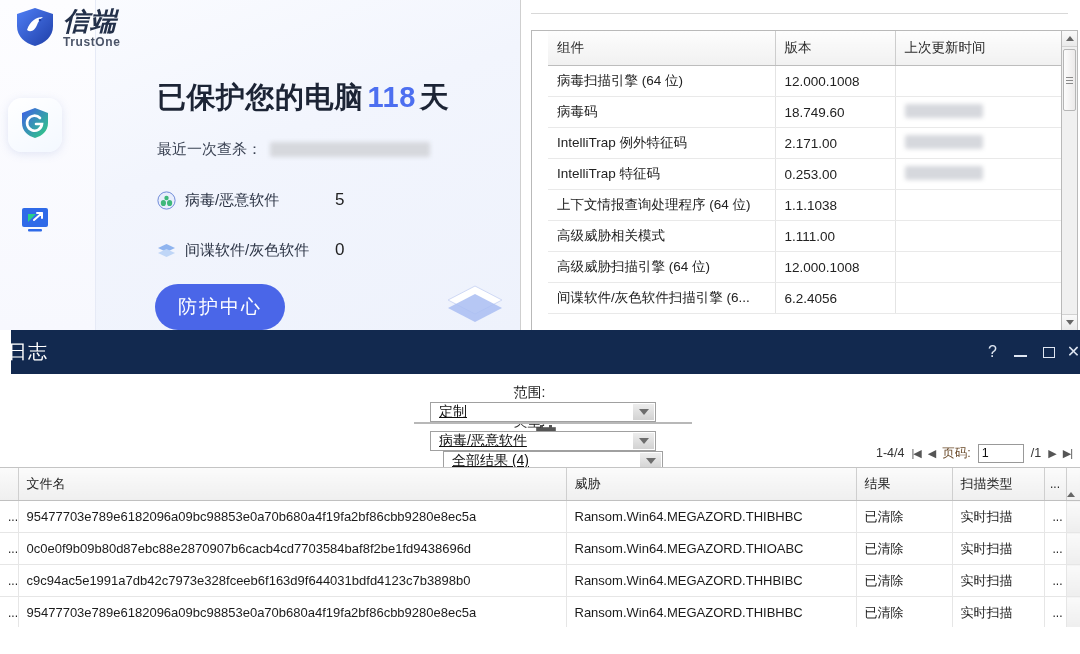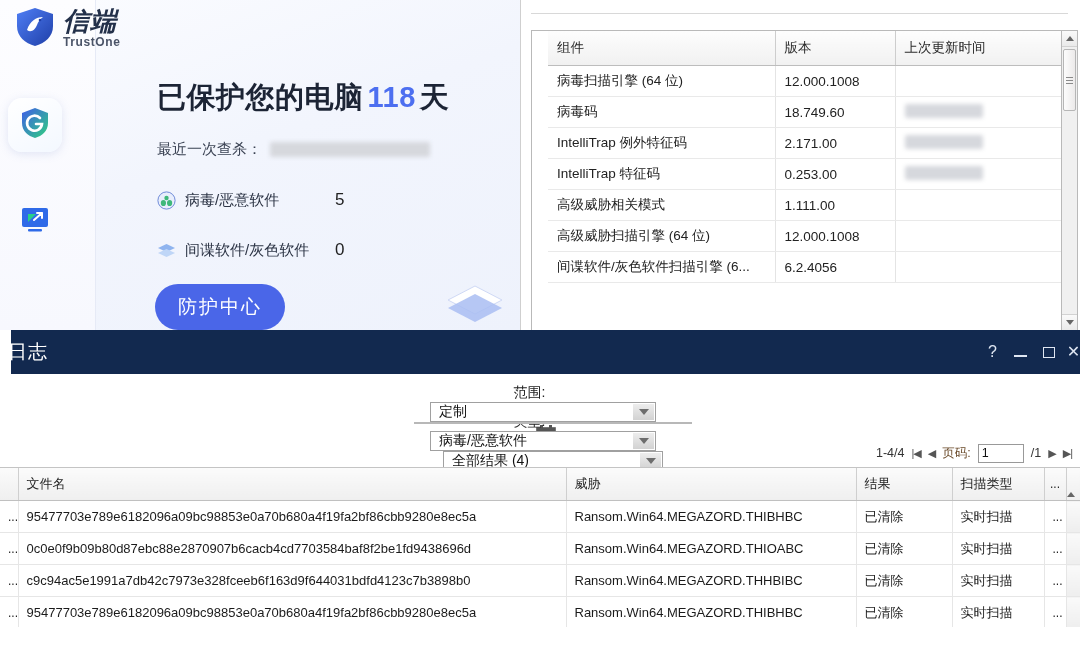--- a/index.html
+++ b/index.html
@@ -130,21 +130,21 @@
   .wc { color: #dfe6f2; font-size: 16px; line-height: 1; display: flex; align-items: center; justify-content: center; width: 15px; }
   .wc-box { width: 12px; height: 11px; border: 1.6px solid #dfe6f2; }
   .wc-min { width: 13px; height: 2px; background: #dfe6f2; margin-top: 7px; }
 
   .filters { position: relative; height: 65px; padding-top: 10px; }
   .frow { display: flex; align-items: center; height: 27px; margin-bottom: 2px; flex-direction: column; }
   .flabel { font-size: 14px; color: #222; width: 46px; margin-left: -7px; white-space: nowrap; }
   .sel {
     position: relative; height: 40px; background: #fff;
     border: 1px solid #a0a0a0; display: flex; align-items: center;
-    font-size: 14px; color: #111; padding: 0 26px 0 8px; white-space: nowrap;
+    font-size: 14px; color: #111; padding: 0 26px 0 8px; white-space: nowrap; text-decoration: underline;
   }
   .sel-arrow {
     position: absolute; right: 1px; top: 1px; bottom: 1px; width: 21px;
     background: linear-gradient(180deg,#ededed,#d2d2d2);
     display: flex; align-items: center; justify-content: center;
   }
   .tri-dn { width: 0; height: 0; border-left: 5px solid transparent; border-right: 5px solid transparent; border-top: 6px solid #6d6d6d; }
   .sel.range { width: 226px; margin-left: 6px; }
   .sel.type { width: 226px; margin-left: 6px; }
   .sel.result { width: 220px; margin-left: 26px; }
@@ -322,20 +322,25 @@
             <td style="border-right:none;">
               <span class="redacted" style="width:78px;height:14px;"></span>
             </td>
           </tr>
           <tr>
             <td>IntelliTrap 特征码</td>
             <td>0.253.00</td>
             <td style="border-right:none;">
               <span class="redacted" style="width:78px;height:14px;"></span>
             </td>
+          </tr>
+          <tr>
+            <td>上下文情报查询处理程序 (64 位)</td>
+            <td>1.1.1038</td>
+            <td style="border-right:none;"></td>
           </tr>
           <tr>
             <td>高级威胁相关模式</td>
             <td>1.111.00</td>
             <td style="border-right:none;"></td>
           </tr>
           <tr>
             <td>高级威胁扫描引擎 (64 位)</td>
             <td>12.000.1008</td>
             <td style="border-right:none;"></td>

